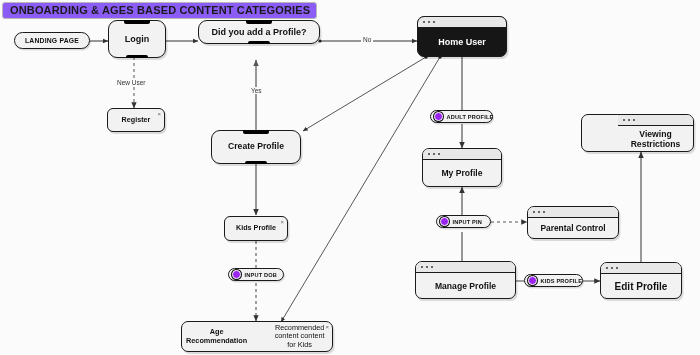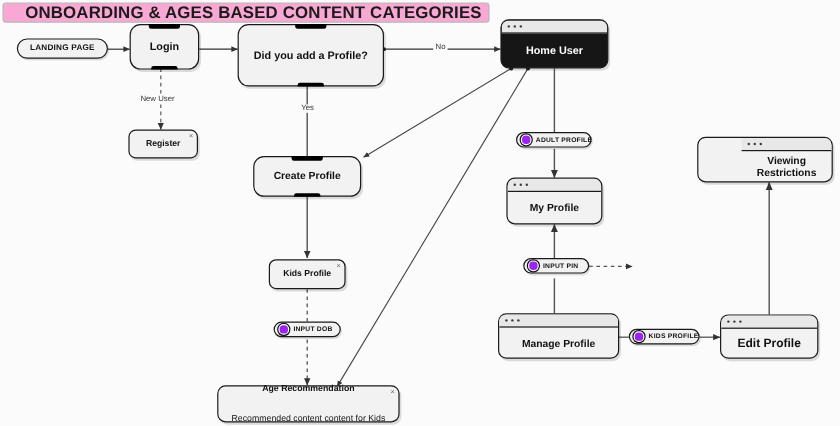--- a/index.html
+++ b/index.html
@@ -25,25 +25,25 @@
     width: 700px;
     height: 355px;
     pointer-events: none;
   }
 
   
   .title-chip {
     position: absolute;
     left: 2px;
     top: 2px;
-    background: #f9a8d4;
+    background: #8b5cf6;
     border: 1px solid #b9b9b9;
     border-radius: 3px;
-    padding: 2px 6px 3px 18px;
-    font-size: 14px;
+    padding: 2px 6px 3px 7px;
+    font-size: 11px;
     font-weight: bold;
     letter-spacing: 0.15px;
     color: #1b1b1b;
     white-space: nowrap;
     line-height: 10px;
   }
 
   
   .node {
     position: absolute;
@@ -233,21 +233,21 @@
     <span class="handle top"></span>
     <span class="label">Login</span>
     <span class="handle bottom"></span>
   </div>
 
   <div class="node" style="left:107px; top:108px; width:58px; height:24px; font-size:7.2px; border-radius:6px;">
     <span class="closemark">×</span>
     <span class="label">Register</span>
   </div>
 
-  <div class="node" style="left:198px; top:20px; width:122px; height:52px; font-size:9px;">
+  <div class="node" style="left:198px; top:20px; width:122px; height:24px; font-size:9px;">
     <span class="handle top"></span>
     <span class="label">Did you add a Profile?</span>
     <span class="handle bottom"></span>
   </div>
 
   <div class="wnode dark" style="left:417px; top:16px; width:90px; height:41px; font-size:9px;">
     <div class="bar">
       <span class="dot"></span>
       <span class="dot"></span>
       <span class="dot"></span>
@@ -259,21 +259,21 @@
     <span class="handle top"></span>
     <span class="label">Create Profile</span>
     <span class="handle bottom"></span>
   </div>
 
   <div class="node" style="left:224px; top:216px; width:64px; height:25px; font-size:7.2px; border-radius:6px;">
     <span class="closemark">×</span>
     <span class="label">Kids Profile</span>
   </div>
 
-  <div class="node" style="left:181px; top:321px; width:152px; height:31px; font-size:7.3px; border-radius:7px; flex-direction:column; gap:16px;">
+  <div class="node" style="left:181px; top:321px; width:152px; height:31px; font-size:7.3px; border-radius:7px; flex-direction:row; gap:16px;">
     <span class="closemark">×</span>
     <span class="label" style="font-weight:bold;">Age Recommendation</span>
     <span class="label" style="font-weight:normal;">Recommended content content for Kids</span>
   </div>
 
   <div class="wnode" style="left:422px; top:148px; width:80px; height:39px; font-size:8.6px;">
     <div class="bar">
       <span class="dot"></span>
       <span class="dot"></span>
       <span class="dot"></span>
@@ -283,20 +283,28 @@
 
   <div class="wnode" style="left:415px; top:261px; width:101px; height:38px; font-size:8.6px;">
     <div class="bar">
       <span class="dot"></span>
       <span class="dot"></span>
       <span class="dot"></span>
     </div>
     <div class="body">Manage Profile</div>
   </div>
 
+  <div class="wnode" style="left:527px; top:206px; width:92px; height:33px; font-size:8.4px;">
+    <div class="bar">
+      <span class="dot"></span>
+      <span class="dot"></span>
+      <span class="dot"></span>
+    </div>
+    <div class="body">Parental Control</div>
+  </div>
 
   <div class="wnode" style="left:600px; top:262px; width:82px; height:37px; font-size:10px;">
     <div class="bar">
       <span class="dot"></span>
       <span class="dot"></span>
       <span class="dot"></span>
     </div>
     <div class="body">Edit Profile</div>
   </div>
 

